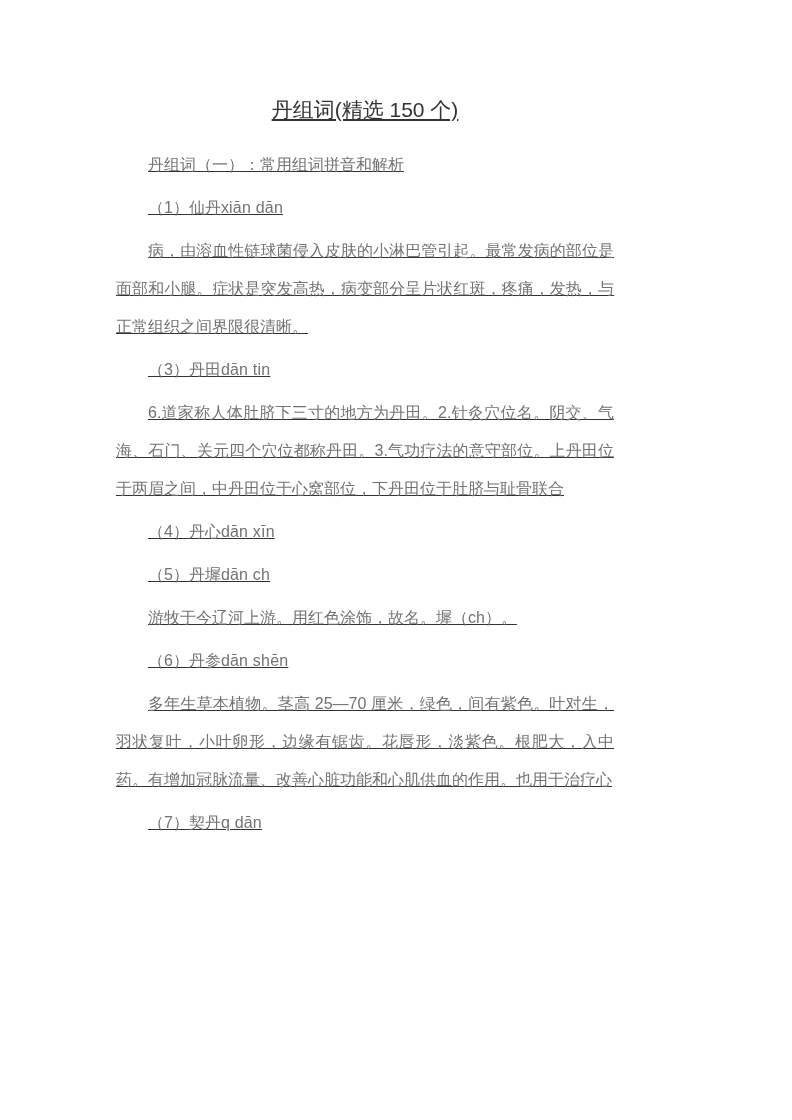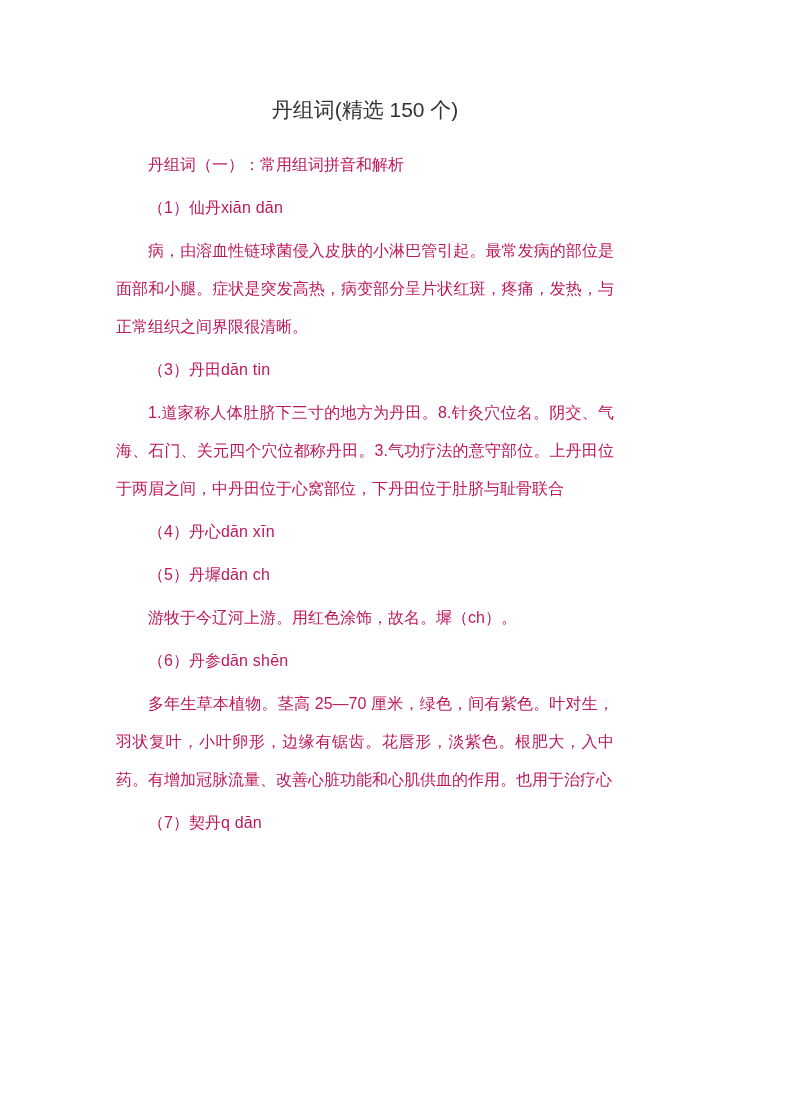--- a/index.html
+++ b/index.html
@@ -13,57 +13,58 @@
     overflow: hidden;
     font-family: "Liberation Sans", "DejaVu Sans", sans-serif;
     color: #333333;
   }
   .doc-page {
     box-sizing: border-box;
     width: 728px;
     height: 1120px;
     padding: 96px 114px 40px 116px;
     background: #ffffff;
+    text-decoration: underline;
   }
   .doc-title {
     font-size: 21px;
     line-height: 28px;
     text-align: center;
     font-weight: 400;
     margin: 0 0 22px 0;
     color: #333333;
   }
   .para {
     font-size: 16px;
     line-height: 38px;
     margin: 0 0 5px 0;
     text-indent: 2em;
     text-align: justify;
     word-break: break-all;
-    color: #be185d;
+    color: #737373;
   }
   .entry-line .pinyin {
     letter-spacing: 0.2px;
   }
 </style>
 </head>
 <body>
 
 <div class="doc-page">
 
   <p class="doc-title">丹组词(精选 150 个)</p>
 
   <p class="para">丹组词（一）：常用组词拼音和解析</p>
 
   <p class="para entry-line"><span>（1）</span><span>仙丹</span><span class="pinyin">xiān dān</span></p>
 
   <p class="para">病，由溶血性链球菌侵入皮肤的小淋巴管引起。最常发病的部位是面部和小腿。症状是突发高热，病变部分呈片状红斑，疼痛，发热，与正常组织之间界限很清晰。</p>
 
   <p class="para entry-line"><span>（3）</span><span>丹田</span><span class="pinyin">dān tin</span></p>
-  <p class="para">1.道家称人体肚脐下三寸的地方为丹田。8.针灸穴位名。阴交、气海、石门、关元四个穴位都称丹田。3.气功疗法的意守部位。上丹田位于两眉之间，中丹田位于心窝部位，下丹田位于肚脐与耻骨联合</p>
+  <p class="para">6.道家称人体肚脐下三寸的地方为丹田。2.针灸穴位名。阴交、气海、石门、关元四个穴位都称丹田。3.气功疗法的意守部位。上丹田位于两眉之间，中丹田位于心窝部位，下丹田位于肚脐与耻骨联合</p>
 
   <p class="para entry-line"><span>（4）</span><span>丹心</span><span class="pinyin">dān xīn</span></p>
 
   <p class="para entry-line"><span>（5）</span><span>丹墀</span><span class="pinyin">dān ch</span></p>
   <p class="para">游牧于今辽河上游。用红色涂饰，故名。墀（ch）。</p>
 
   <p class="para entry-line"><span>（6）</span><span>丹参</span><span class="pinyin">dān shēn</span></p>
   <p class="para">多年生草本植物。茎高 25—70 厘米，绿色，间有紫色。叶对生，羽状复叶，小叶卵形，边缘有锯齿。花唇形，淡紫色。根肥大，入中药。有增加冠脉流量、改善心脏功能和心肌供血的作用。也用于治疗心</p>
 
   <p class="para entry-line"><span>（7）</span><span>契丹</span><span class="pinyin">q dān</span></p>

